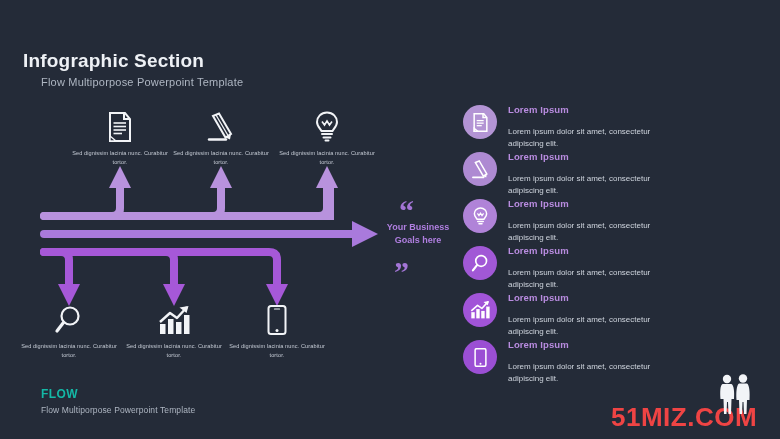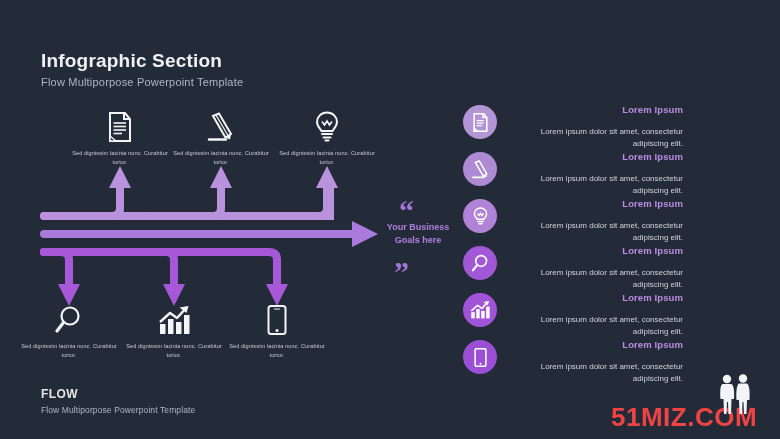--- a/index.html
+++ b/index.html
@@ -7,21 +7,21 @@
     width:780px;height:439px;
     background:#242b38;
     font-family:"Liberation Sans", sans-serif;
     overflow:hidden;
     position:relative;
   }
   .stage{position:absolute;inset:0;}
 
   
   .title{
-    position:absolute;left:41px;top:50px;
+    position:absolute;left:23px;top:50px;
     font-size:19px;font-weight:bold;color:#eef1f5;
     letter-spacing:.2px;
   }
   .subtitle{
     position:absolute;left:41px;top:76px;
     font-size:11px;color:#aeb6c2;letter-spacing:.2px;
   }
 
   
   .flow-col{position:absolute;width:112px;text-align:center;}
@@ -55,41 +55,41 @@
     font-family:"Liberation Serif", serif;line-height:1;
   }
   .quote-close{
     position:absolute;left:394px;top:257px;
     font-size:30px;color:#a375d6;font-weight:bold;
     font-family:"Liberation Serif", serif;line-height:1;
   }
 
   
   .list{position:absolute;left:463px;top:104px;}
-  .list-item{display:flex;align-items:flex-start;height:47px;text-align:right;}
+  .list-item{display:flex;align-items:flex-start;height:47px;}
   .badge{
     width:34px;height:34px;border-radius:50%;
     flex:0 0 34px;display:flex;align-items:center;justify-content:center;
     margin-top:1px;
   }
   .badge svg{display:block;}
   .li-text{margin-left:11px;padding-top:0px;}
   .li-head{
     font-size:9.5px;font-weight:bold;color:#b98ce0;
     letter-spacing:.1px;line-height:1.2;
   }
   .li-body{
     font-size:8px;color:#ced4dd;line-height:1.42;
     margin-top:11px;max-width:175px;
   }
 
   
   .foot-title{
     position:absolute;left:41px;top:387px;
-    font-size:12px;font-weight:bold;color:#e5e5e5;letter-spacing:.4px;
+    font-size:12px;font-weight:bold;color:#14b8a6;letter-spacing:.4px;
   }
   .foot-sub{
     position:absolute;left:41px;top:405px;
     font-size:8.5px;color:#aeb6c2;letter-spacing:.1px;
   }
 
   
   .watermark{
     position:absolute;left:611px;top:404px;
     font-size:26px;font-weight:bold;color:#ef4444;

